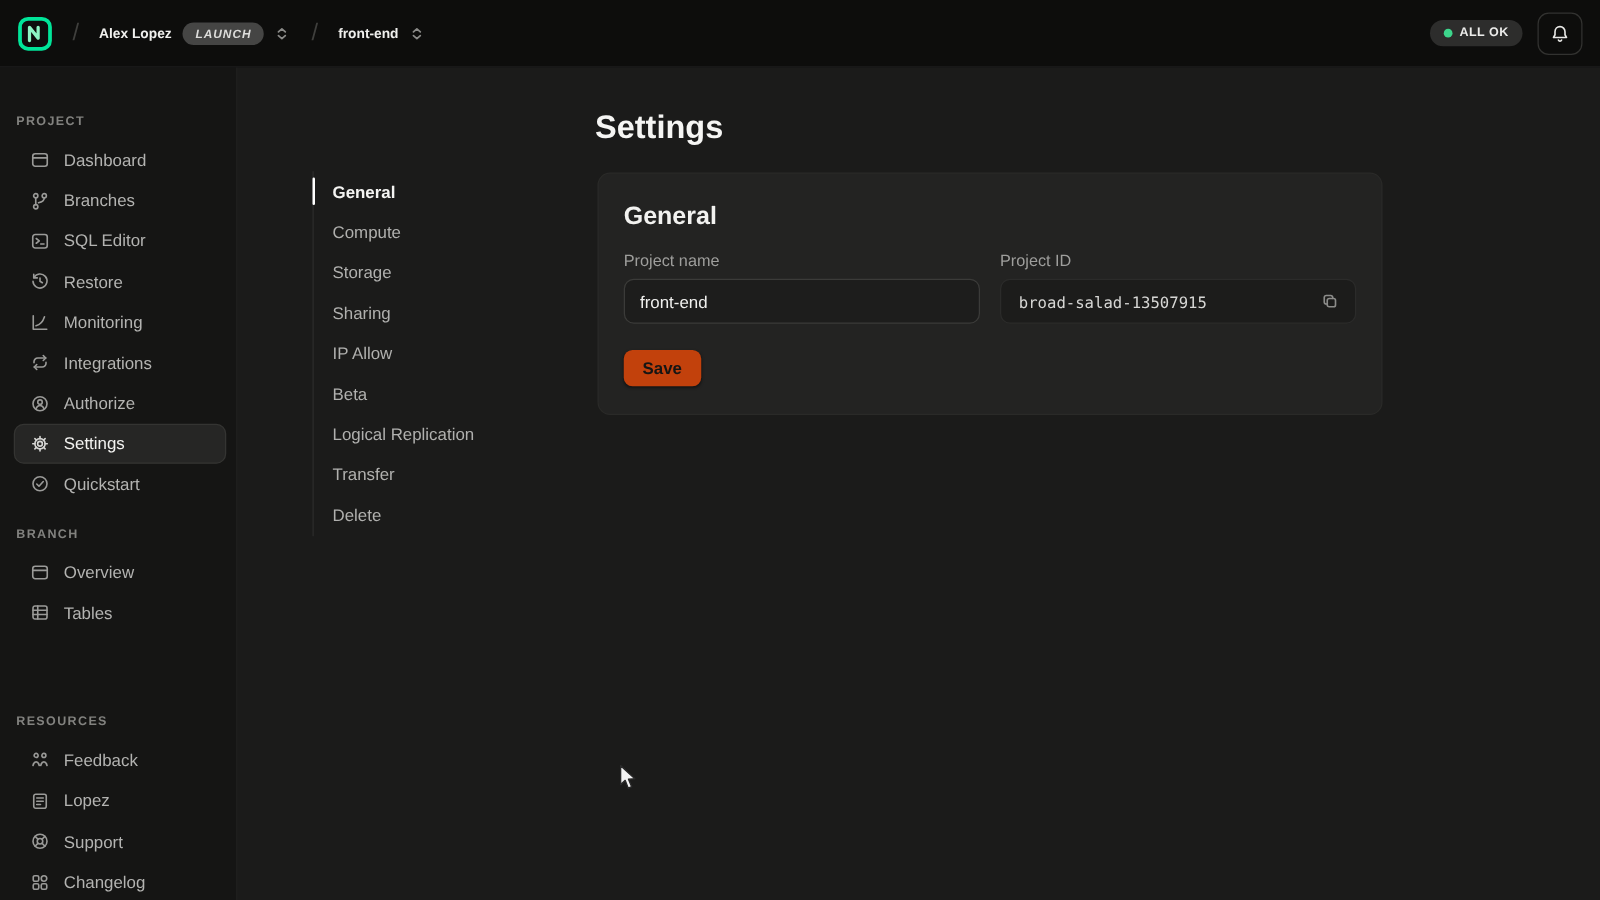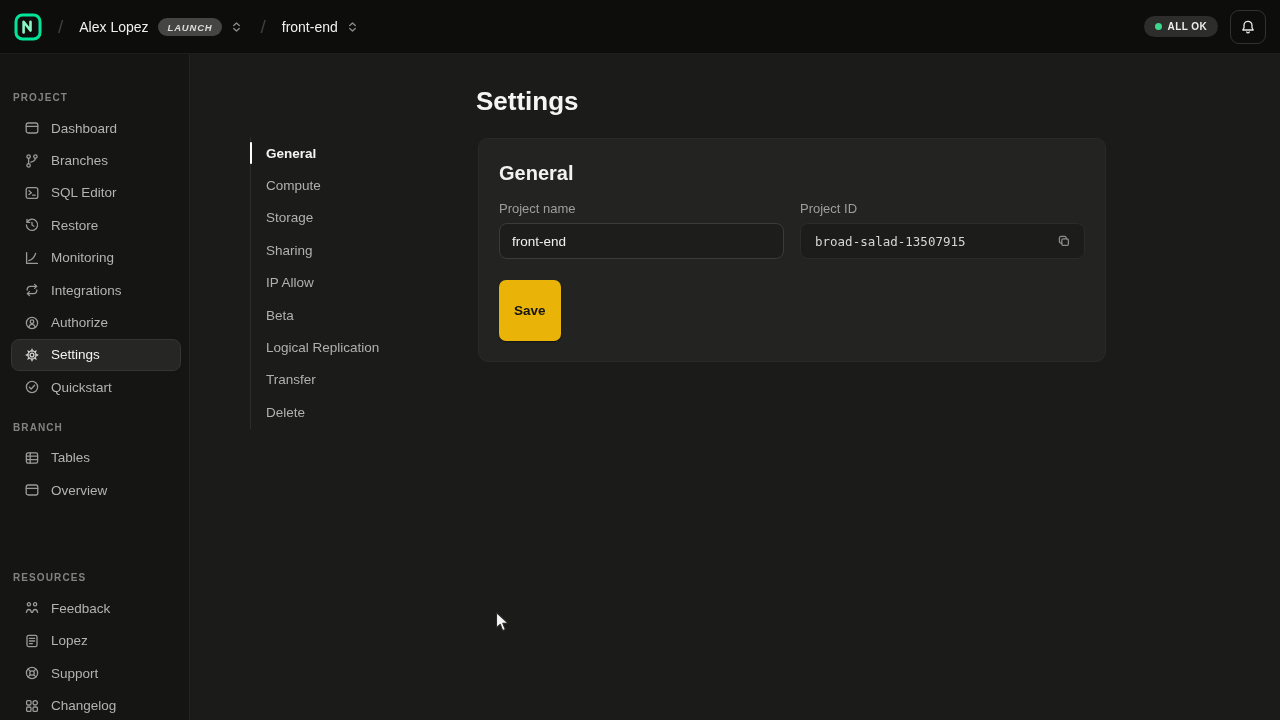--- a/index.html
+++ b/index.html
@@ -13,21 +13,21 @@
   svg { display:block; }
 
   
   .header {
     position:absolute; top:0; left:0; width:1280px; height:54px;
     background:#0d0d0c; border-bottom:1px solid #1d1d1c;
     display:flex; align-items:center; padding:0 14px;
   }
   .logo-btn { width:28px; height:28px; cursor:pointer; }
   .crumb-slash { color:#3f3f3d; font-size:19px; font-weight:300; margin:0 16px; user-select:none; }
-  .org-name, .proj-name { font-size:14px; font-weight:400; color:#f0f0ee; }
+  .org-name, .proj-name { font-size:11px; font-weight:700; color:#f0f0ee; }
   .plan-badge {
     margin-left:9px; background:#454544; color:#dcdcda;
     font-size:9.5px; font-weight:700; letter-spacing:.8px;
     padding:4px 10px 3px; border-radius:999px;font-style:italic;
   }
   .sort-chevron { margin-left:7px; color:#8a8a88; cursor:pointer; padding:2px; border-radius:4px; }
   .header-right { margin-left:auto; display:flex; align-items:center; gap:12px; }
   .status-pill {
     display:flex; align-items:center; gap:6px;
     background:#2d2d2c; border-radius:999px; padding:5px 11px; cursor:pointer;
@@ -96,23 +96,23 @@
   .id-field {
     height:36px; background:#1c1c1b; border:1px solid #2b2b2a; border-radius:8px;
     display:flex; align-items:center; justify-content:space-between; padding:0 7px 0 14px;
   }
   .id-value { font-family:"DejaVu Sans Mono","Liberation Mono",monospace; font-size:12.5px; color:#d6d6d4; }
   .copy-btn {
     width:26px; height:26px; border:none; background:transparent; color:#8c8c8a;
     display:flex; align-items:center; justify-content:center; border-radius:6px; cursor:pointer;
   }
   .save-btn {
-    margin-top:21px; background:#eab308; color:#151514;
+    margin-top:21px; background:#c2410c; color:#151514;
     font-size:13.5px; font-weight:600; font-family:inherit;
-    border:none; border-radius:7px; padding:23px 15px; cursor:pointer;
+    border:none; border-radius:7px; padding:7px 15px; cursor:pointer;
     box-shadow:0 1px 2px rgba(0,0,0,.4);
   }
   .cursor { position:absolute; left:495px; top:611px; pointer-events:none; }
 </style>
 </head>
 <body>
 
 <div class="header">
   <div class="logo-btn">
     <svg width="28" height="28" viewBox="0 0 28 28" fill="none">
@@ -258,35 +258,35 @@
   </div>
 </div>
   </div>
 
   <div class="side-section">
     <div class="side-label">BRANCH</div>
     <div class="side-list">
   <div class="side-item">
     <span class="icon">
             <svg width="16" height="16" viewBox="0 0 16 16" fill="none" stroke="currentColor" stroke-width="1.3" stroke-linecap="round" stroke-linejoin="round">
+              <rect x="2.2" y="3" width="11.6" height="10" rx="2"></rect>
+              <path d="M2.2 6.3h11.6"></path>
+            </svg>
+          </span>
+    <span class="side-item-label">Overview</span>
+  </div>
+
+  <div class="side-item">
+    <span class="icon">
+            <svg width="16" height="16" viewBox="0 0 16 16" fill="none" stroke="currentColor" stroke-width="1.3" stroke-linecap="round" stroke-linejoin="round">
               <rect x="2.4" y="2.8" width="11.2" height="10.4" rx="1.6"></rect>
               <path d="M2.4 6.2h11.2M2.4 9.6h11.2M6.2 2.8v10.4"></path>
             </svg>
           </span>
     <span class="side-item-label">Tables</span>
-  </div>
-
-  <div class="side-item">
-    <span class="icon">
-            <svg width="16" height="16" viewBox="0 0 16 16" fill="none" stroke="currentColor" stroke-width="1.3" stroke-linecap="round" stroke-linejoin="round">
-              <rect x="2.2" y="3" width="11.6" height="10" rx="2"></rect>
-              <path d="M2.2 6.3h11.6"></path>
-            </svg>
-          </span>
-    <span class="side-item-label">Overview</span>
   </div>
 </div>
   </div>
 
   <div class="side-section push-down">
     <div class="side-label">RESOURCES</div>
     <div class="side-list">
   <div class="side-item">
     <span class="icon">
             <svg width="16" height="16" viewBox="0 0 16 16" fill="none" stroke="currentColor" stroke-width="1.3" stroke-linecap="round" stroke-linejoin="round">

